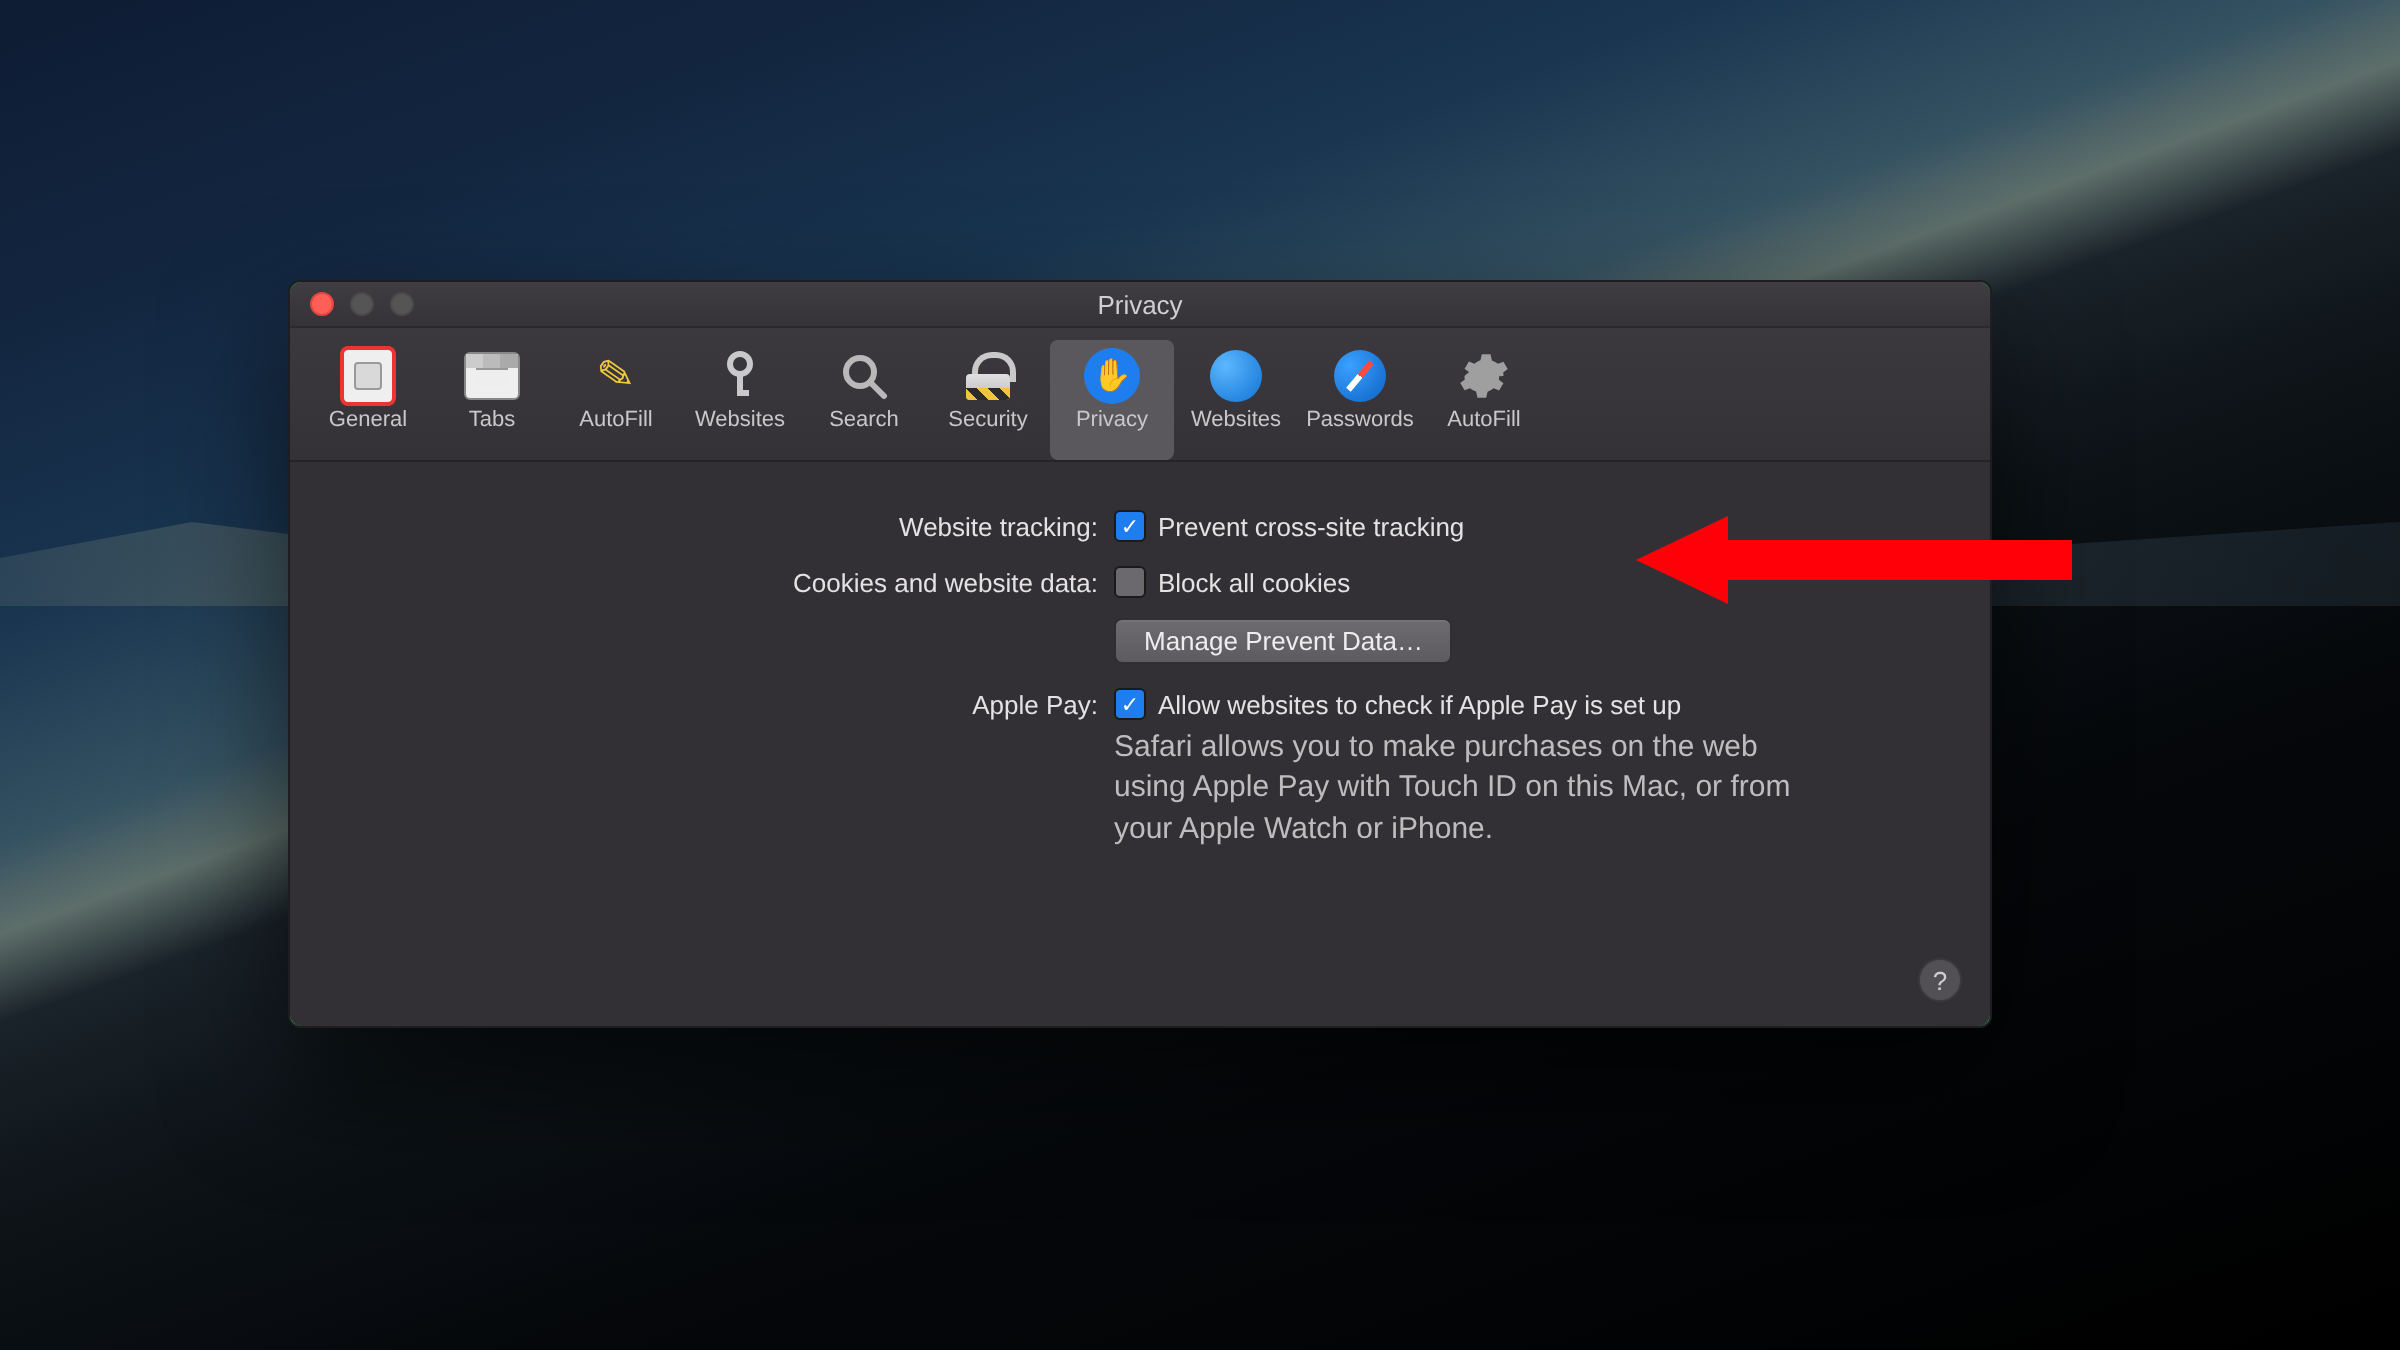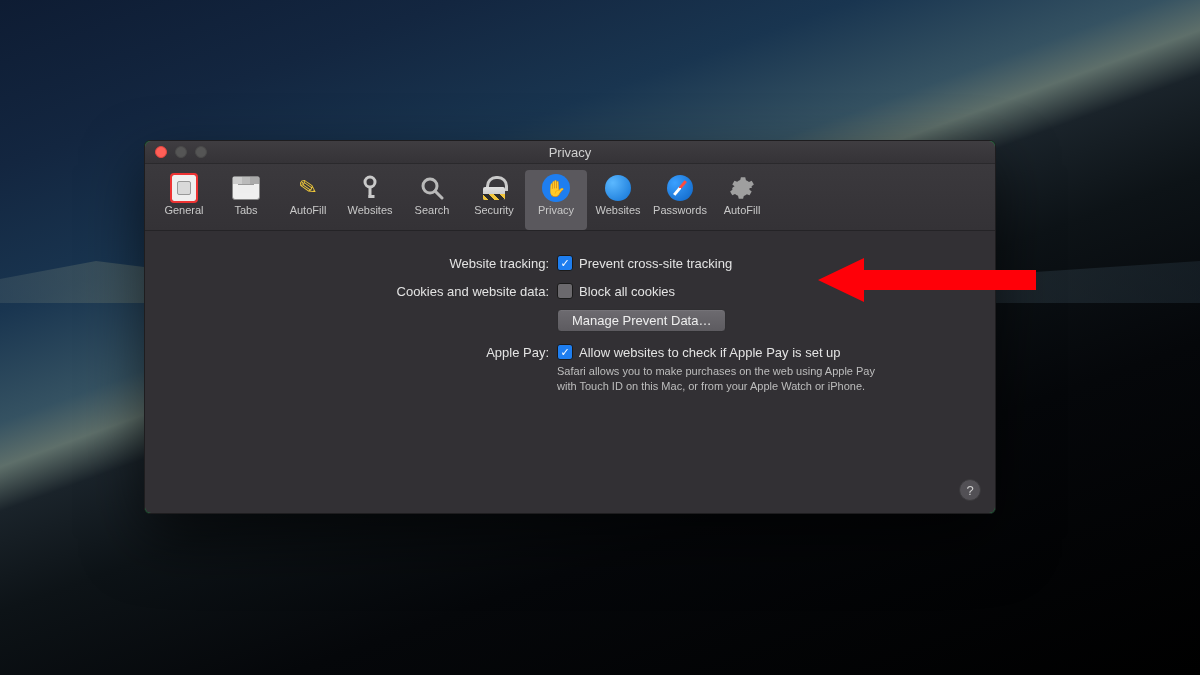--- a/index.html
+++ b/index.html
@@ -83,21 +83,21 @@
   .cb{display:flex; align-items:center; gap:6px;}
   .chk{width:14px;height:14px;border-radius:3px;border:1px solid #1a1a1a;display:flex;align-items:center;justify-content:center;font-size:11px;}
   .chk.on{background:#1e7ef0;color:#fff;}
   .chk.off{background:#6b696d;color:transparent;}
   .mbtn{
     display:inline-block; margin-top:4px; padding:3px 14px;
     background:linear-gradient(#6d6b70,#5d5b60); color:#eee;
     border:1px solid #2f2e31; border-radius:4px; font-size:13px;
     box-shadow:0 1px 0 rgba(255,255,255,.06) inset;
   }
-  .desc{color:#bdbdbd;font-size:11px;line-height:1.35;margin-top:4px;max-width:340px;}
+  .desc{color:#bdbdbd;font-size:15px;line-height:1.35;margin-top:4px;max-width:340px;}
   .help{
     position:absolute; right:14px; bottom:12px; width:20px; height:20px;
     border-radius:50%; background:#525055; color:#cfcfcf;
     display:flex; align-items:center; justify-content:center; font-size:13px;
     border:1px solid #3a393c;
   }
   
   .arrow{position:absolute; left:818px; top:254px; pointer-events:none;}
 </style>
 </head>

